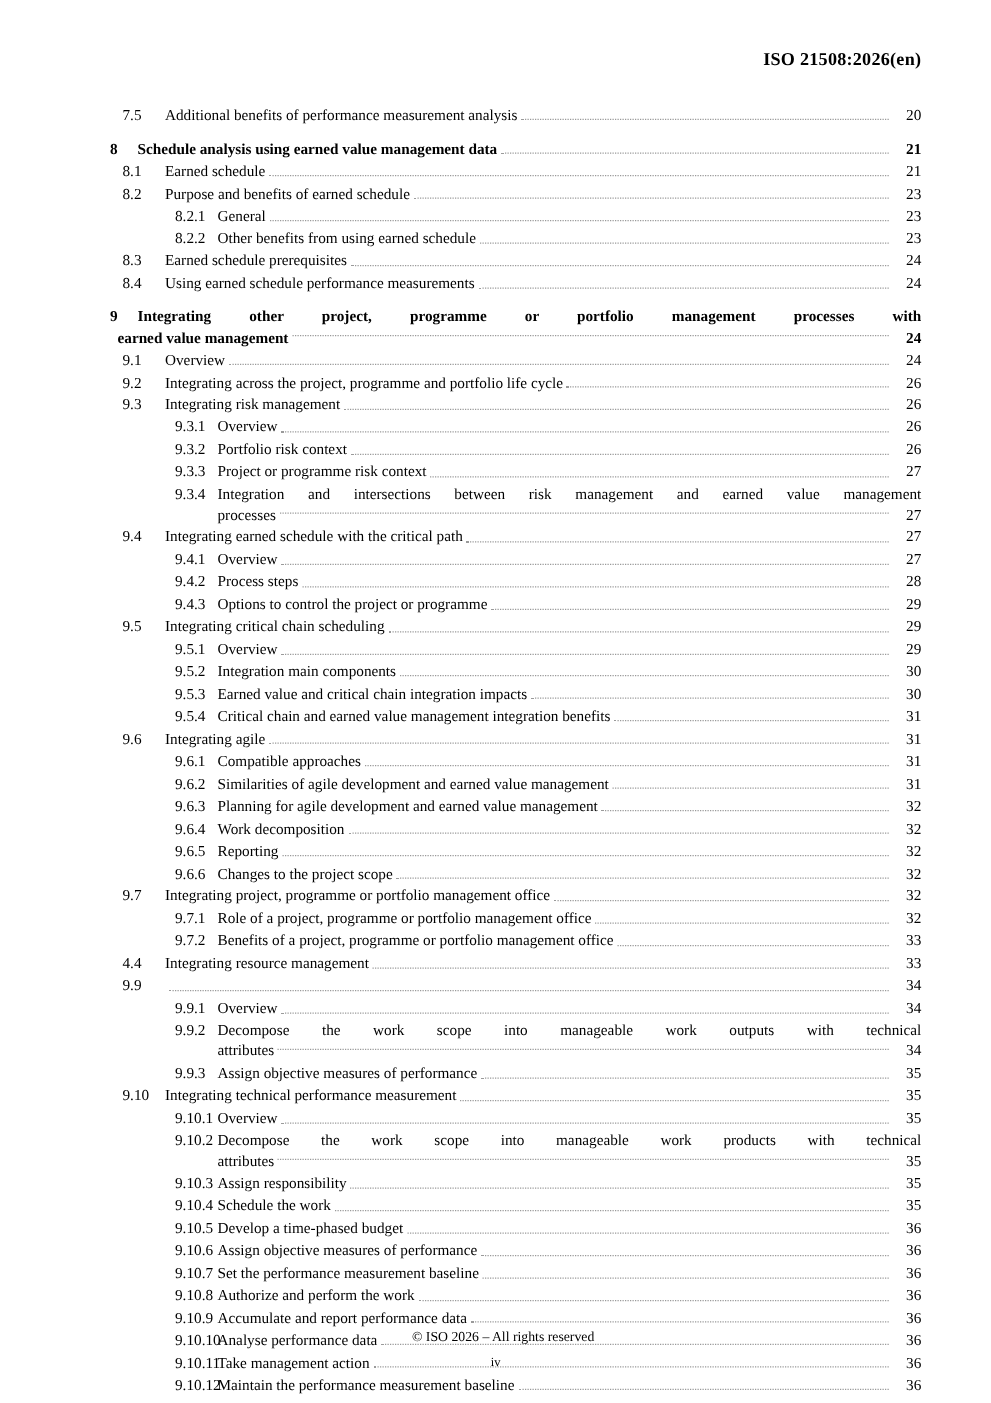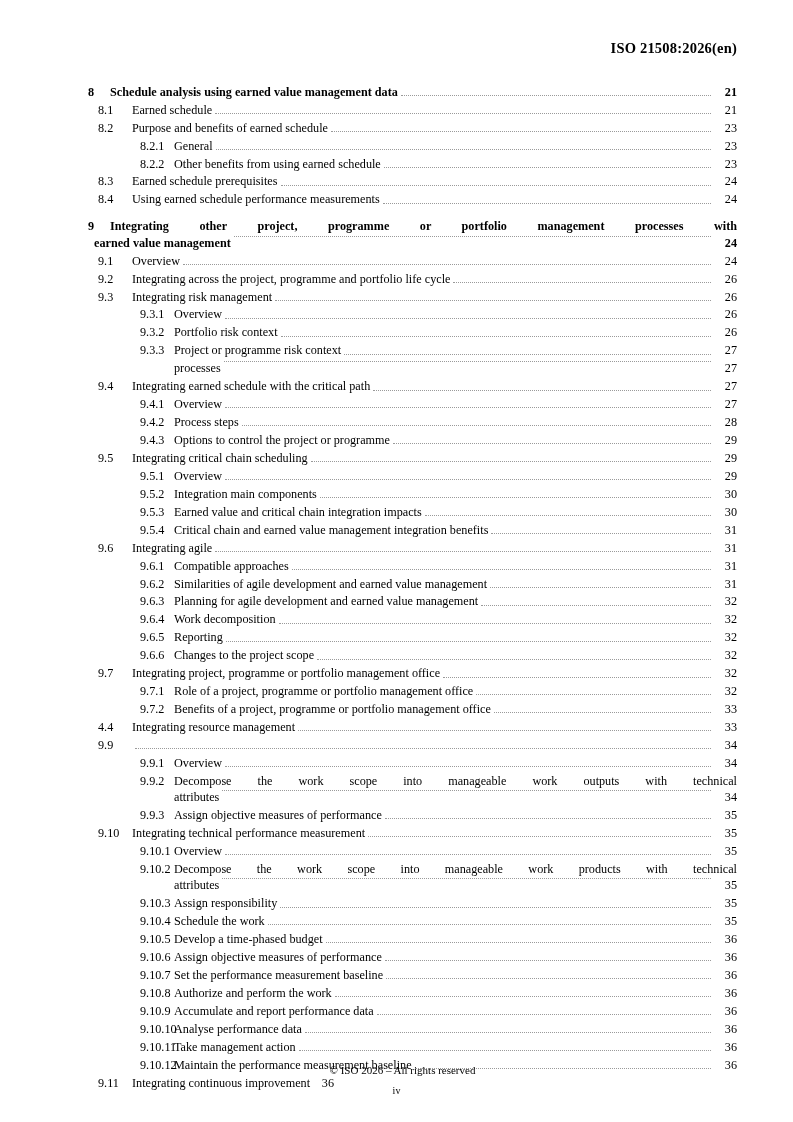--- a/index.html
+++ b/index.html
@@ -88,21 +88,21 @@
     text-align: right;
     white-space: nowrap;
   }
   
   .toc-row.multiline {
     display: block;
     position: relative;
   }
   .toc-row.multiline .inner {
     display: flex;
-    align-items: flex-start;
+    align-items: center;
   }
   .toc-row.multiline .firstline {
     display: flex;
     align-items: flex-end;
   }
   .justify-block {
     text-align: justify;
     text-align-last: justify;
   }
   .footer {
@@ -125,20 +125,28 @@
   .indent-cont-1 { padding-left: 38px; }
 </style>
 </head>
 <body>
 
 <div class="page">
 
   <div class="doc-header">ISO 21508:2026(en)</div>
 
   <div class="toc" id="toc-container">
+      <div class="toc-row lvl2">
+        <span class="num">7.5</span>
+        <span class="title-wrap">
+          <span class="title">Additional benefits of performance measurement analysis</span>
+          <span class="dots"></span>
+          <span class="pg">20</span>
+        </span>
+      </div>
       <div class="toc-row lvl1">
         <span class="num">8</span>
         <span class="title-wrap">
           <span class="title">Schedule analysis using earned value management data</span>
           <span class="dots"></span>
           <span class="pg">21</span>
         </span>
       </div>
       <div class="toc-row lvl2">
         <span class="num">8.1</span>
@@ -241,20 +249,24 @@
       </div>
       <div class="toc-row lvl3">
         <span class="num">9.3.3</span>
         <span class="title-wrap">
           <span class="title">Project or programme risk context</span>
           <span class="dots"></span>
           <span class="pg">27</span>
         </span>
       </div>
       <div class="toc-row lvl3 multiline">
+        <div class="firstline">
+          <span class="num">9.3.4</span>
+          <span class="title justify-block" style="flex: 1 1 auto;">Integration and intersections between risk management and earned value management</span>
+        </div>
         <div class="inner indent-cont-3">
           <span class="title">processes</span>
           <span class="dots"></span>
           <span class="pg">27</span>
         </div>
       </div>
       <div class="toc-row lvl2">
         <span class="num">9.4</span>
         <span class="title-wrap">
           <span class="title">Integrating earned schedule with the critical path</span>

